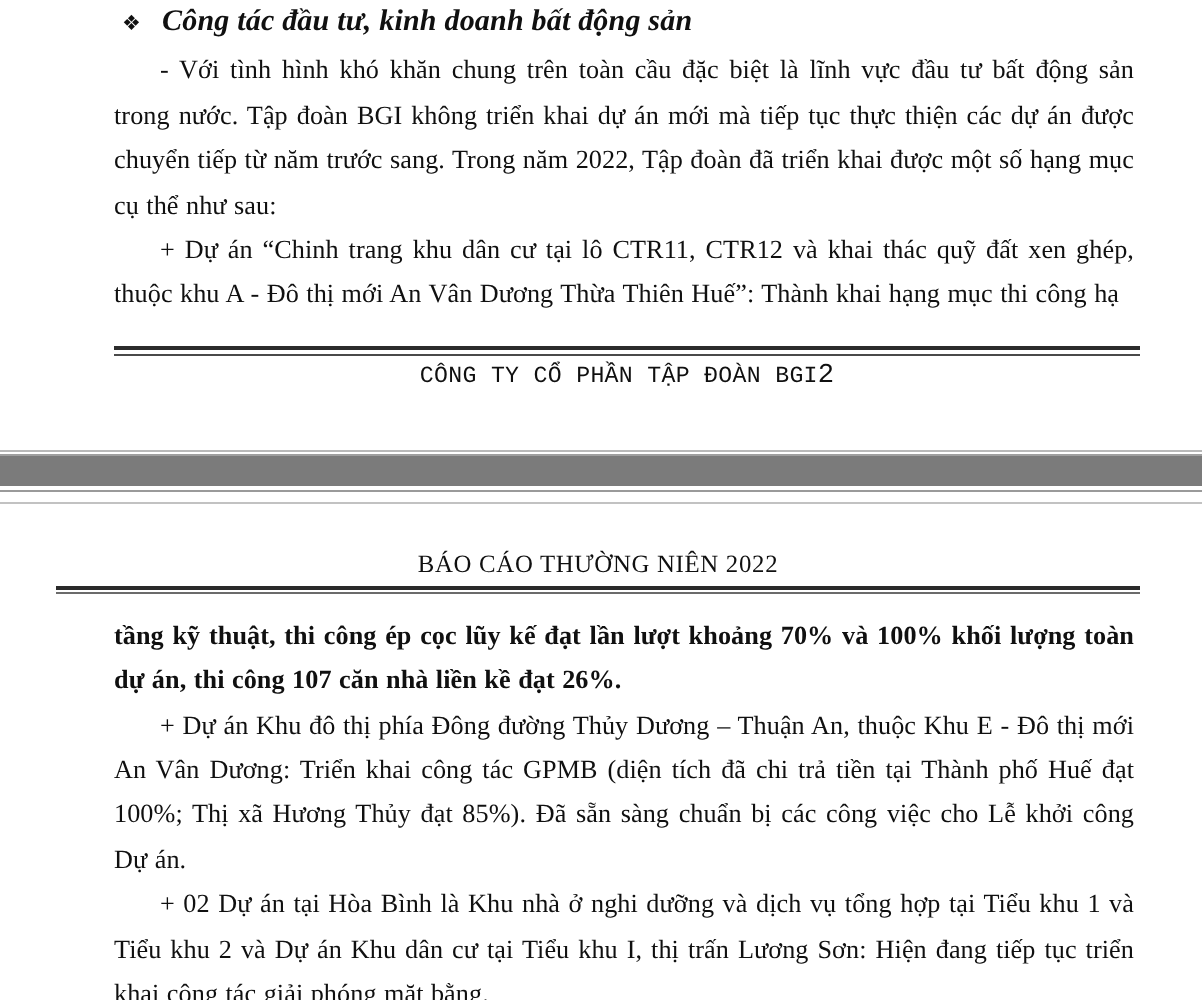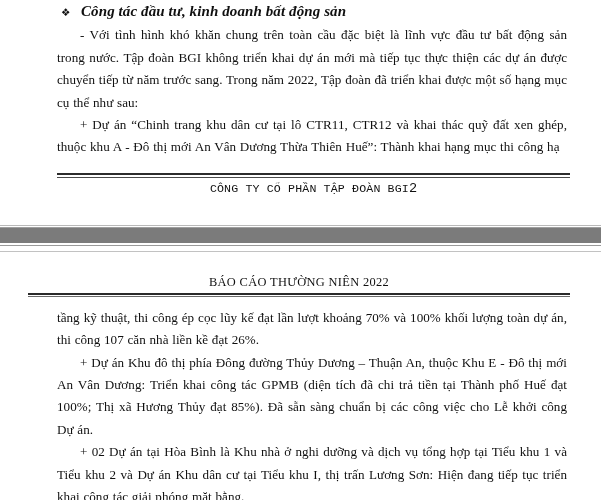--- a/index.html
+++ b/index.html
@@ -33,20 +33,21 @@
     text-justify: inter-word;
     margin: 0;
     letter-spacing: 0.04px;
     word-spacing: 0.4px;
   }
   .para.indent {
     text-indent: 23px;
   }
   .para.noindent {
     text-indent: 0;
+    font-weight: bold;
   }
 
   
   .bullet-heading {
     display: flex;
     align-items: baseline;
     margin: 0;
     padding-left: 4px;
   }
   .fleuron {

